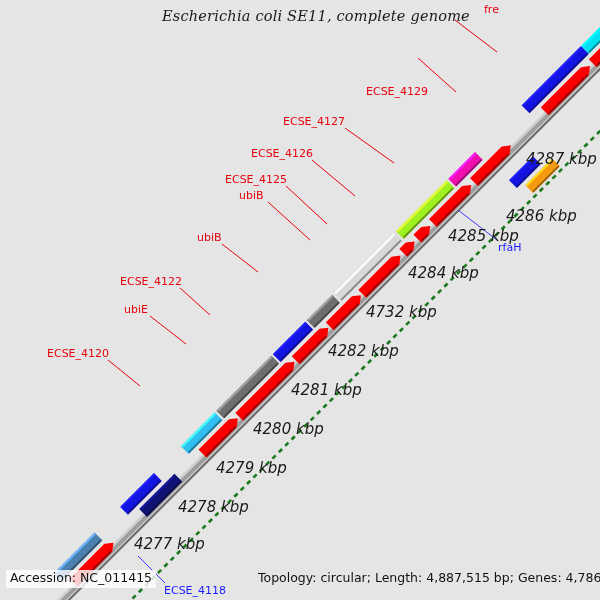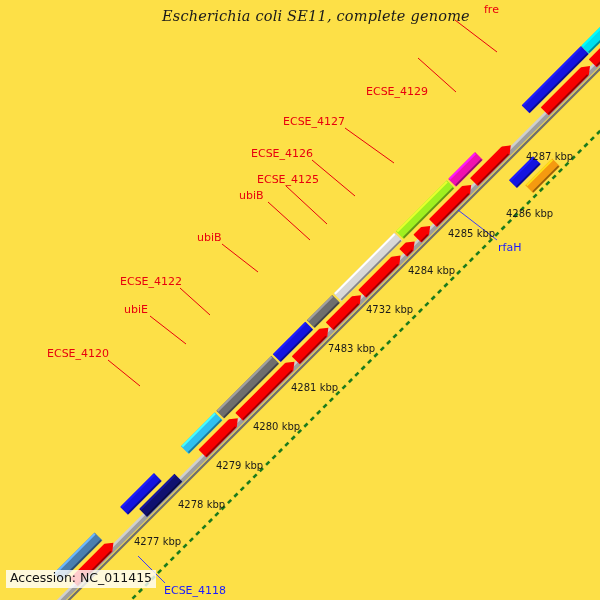--- a/index.html
+++ b/index.html
@@ -5,21 +5,21 @@
 <style>
   html, body {
     margin: 0;
     padding: 0;
     background: #ffffff;
   }
   #stage {
     position: relative;
     width: 600px;
     height: 600px;
-    background: #fde047;
+    background: #e5e5e5;
     overflow: hidden;
     font-family: "DejaVu Sans", sans-serif;
   }
   #svg-layer {
     position: absolute;
     left: 0;
     top: 0;
     width: 600px;
     height: 600px;
   }
@@ -44,24 +44,25 @@
     font-size: 11px;
     white-space: nowrap;
     line-height: 1;
   }
   .feat-label.red   { color: #e8000d; }
   .feat-label.blue  { color: #1a1aff; }
 
   .ruler-label {
     position: absolute;
     font-family: "DejaVu Sans", sans-serif;
-    font-size: 10px;
+    font-size: 15px;
     color: #1a1a1a;
     white-space: nowrap;
     line-height: 1;
+    font-style: italic;
   }
 
   
   .accession-box {
     position: absolute;
     left: 6px;
     top: 570px;
     padding: 2px 4px 3px 4px;
     background: rgba(255,255,255,0.80);
     font-size: 12.5px;
@@ -375,38 +376,39 @@
     </g>
   </svg>
 
   <div class="genome-title">Escherichia coli SE11, complete genome</div>
 
   <div id="labels-layer">
       <div class="feat-label red" style="left: 444px; top: 4px; margin-left: 40px;">fre</div>
       <div class="feat-label red" style="left: 366px; top: 46px; margin-top: 40px;">ECSE_4129</div>
       <div class="feat-label red" style="left: 283px; top: 116px;">ECSE_4127</div>
       <div class="feat-label red" style="left: 251px; top: 148px;">ECSE_4126</div>
-      <div class="feat-label red" style="left: 225px; top: 174px; margin-left: 32px;">ECSE_4125</div>
+      <div class="feat-label red" style="left: 225px; top: 174px;">ECSE_4125</div>
       <div class="feat-label red" style="left: 239px; top: 190px;">ubiB</div>
       <div class="feat-label red" style="left: 197px; top: 232px;">ubiB</div>
       <div class="feat-label red" style="left: 120px; top: 276px;">ECSE_4122</div>
       <div class="feat-label red" style="left: 124px; top: 304px;">ubiE</div>
       <div class="feat-label red" style="left: 47px; top: 348px;">ECSE_4120</div>
       <div class="feat-label blue" style="left: 498px; top: 242px;">rfaH</div>
       <div class="feat-label blue" style="left: 164px; top: 585px;">ECSE_4118</div>
     </div>
   <div id="ruler-labels-layer">
       <div class="ruler-label" style="left: 134px; top: 537px;">4277 kbp</div>
       <div class="ruler-label" style="left: 178px; top: 500px;">4278 kbp</div>
       <div class="ruler-label" style="left: 216px; top: 461px;">4279 kbp</div>
       <div class="ruler-label" style="left: 253px; top: 422px;">4280 kbp</div>
       <div class="ruler-label" style="left: 291px; top: 383px;">4281 kbp</div>
-      <div class="ruler-label" style="left: 328px; top: 344px;">7483 kbp</div>
+      <div class="ruler-label" style="left: 328px; top: 344px;">4282 kbp</div>
       <div class="ruler-label" style="left: 366px; top: 305px;">4732 kbp</div>
       <div class="ruler-label" style="left: 408px; top: 266px;">4284 kbp</div>
       <div class="ruler-label" style="left: 448px; top: 229px;">4285 kbp</div>
       <div class="ruler-label" style="left: 506px; top: 192px; margin-top: 17px;">4286 kbp</div>
       <div class="ruler-label" style="left: 526px; top: 152px;">4287 kbp</div>
     </div>
 
   <div class="accession-box">Accession: NC_011415</div>
+  <div class="topology-box">Topology: circular; Length: 4,887,515 bp; Genes: 4,786</div>
 
 </div>
 
 </body></html>

